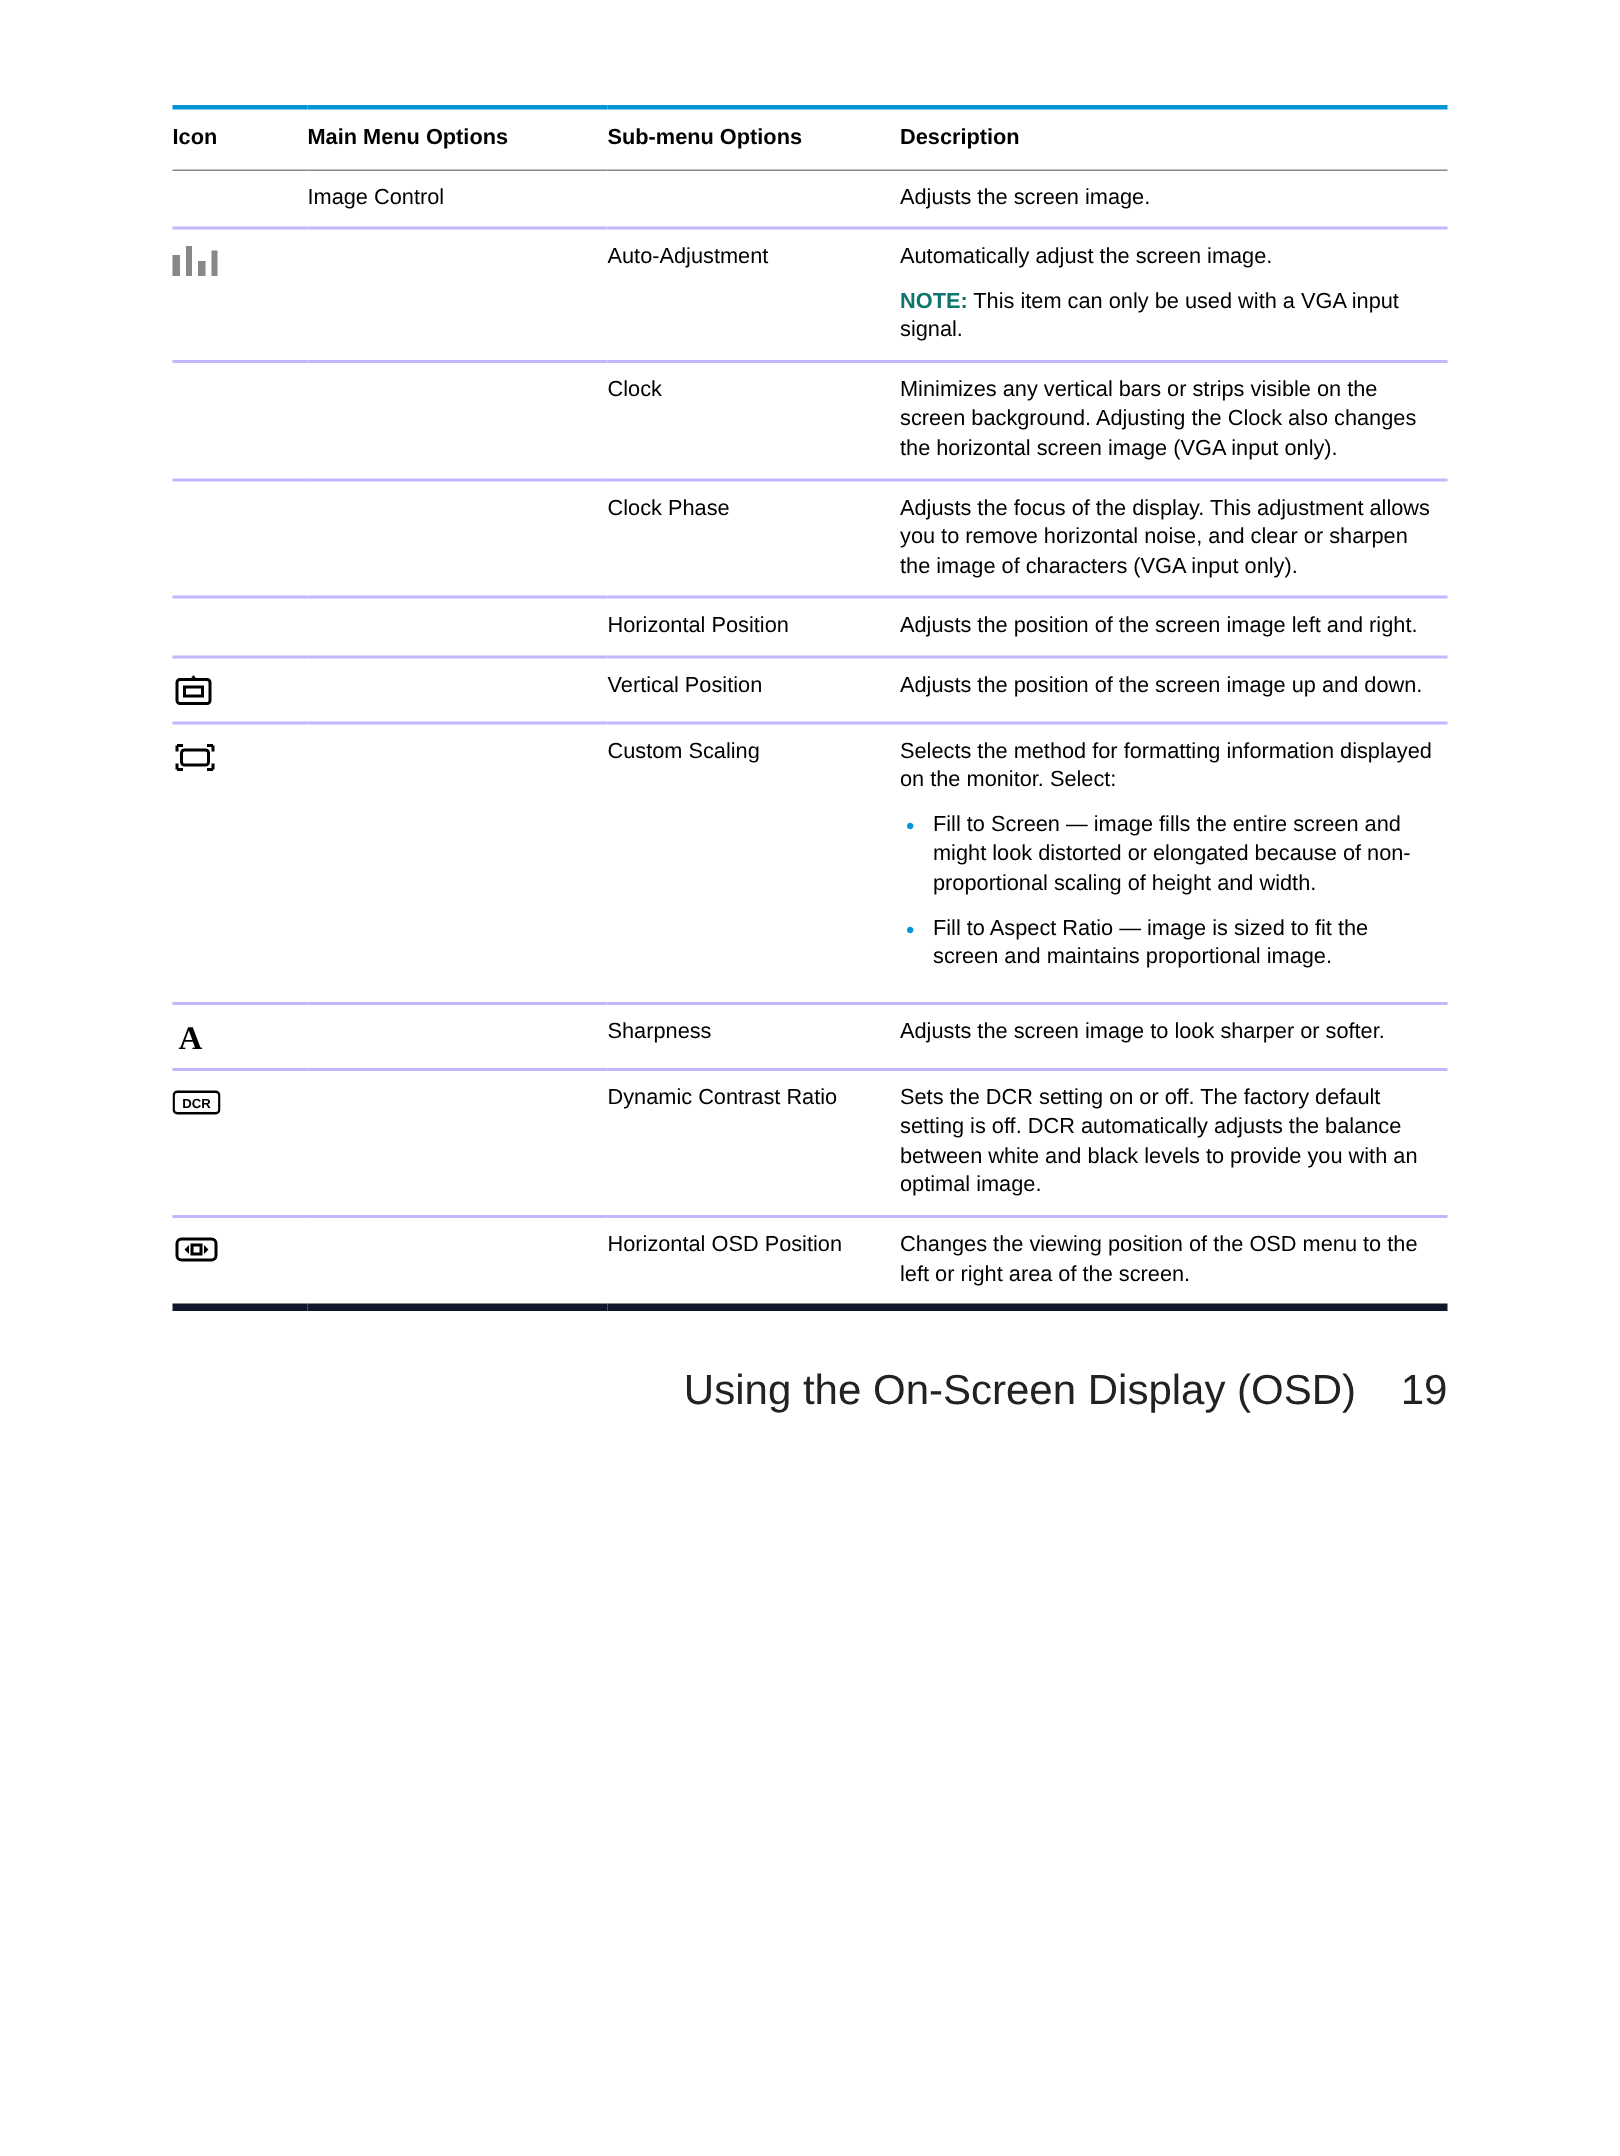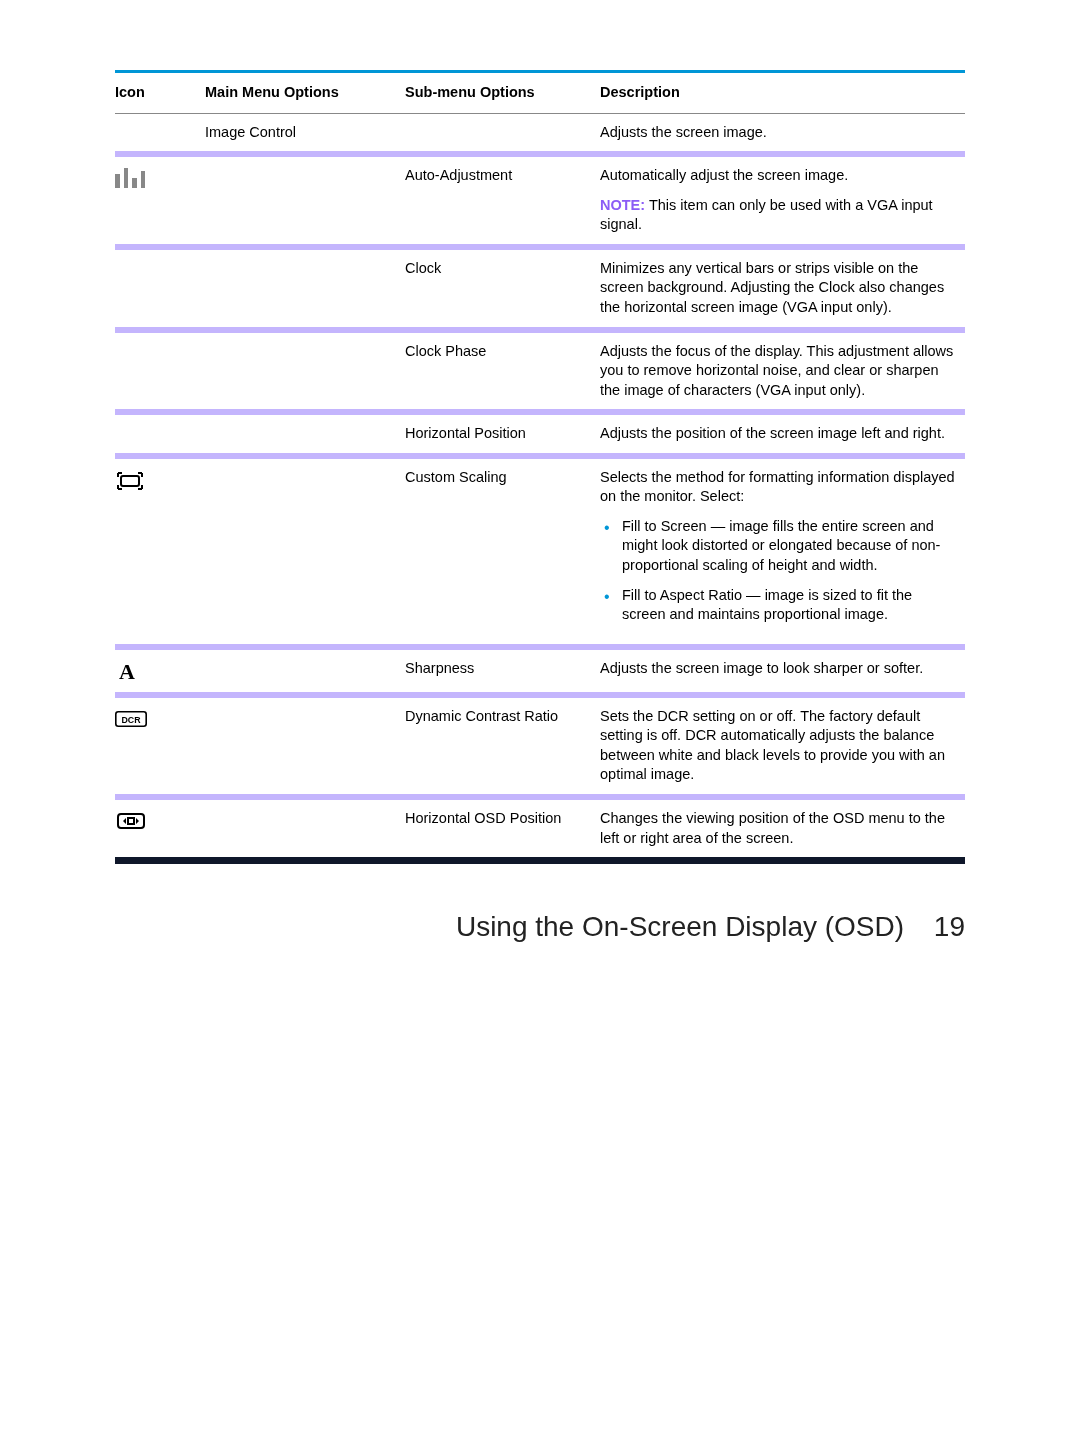--- a/index.html
+++ b/index.html
@@ -31,32 +31,32 @@
     border-top: 3px solid #0096d6;
     border-bottom: 1px solid #888;
   }
   table.menu thead th {
     text-align: left;
     font-weight: 700;
     padding: 10px 6px 10px 0;
     vertical-align: top;
   }
   table.menu tbody tr {
-    border-bottom: 6px solid #c4b5fd;
+    border-bottom: 2px solid #c4b5fd;
   }
   table.menu tbody tr.last {
-    border-bottom: 7px solid #0f172a;
+    border-bottom: 5px solid #0f172a;
   }
   table.menu td {
     padding: 9px 10px 9px 0;
     vertical-align: top;
   }
 
   .note-lbl {
-    color: #8b5cf6;
+    color: #0f766e;
     font-weight: 700;
   }
   .note-block { margin-top: 10px; }
 
   ul.opts {
     margin: 10px 0 0 0;
     padding: 0 0 0 18px;
     list-style: none;
   }
   ul.opts li {
@@ -160,20 +160,32 @@
         <td>Adjusts the focus of the display. This adjustment allows you to remove horizontal noise, and clear or sharpen the image of characters (VGA input only).</td>
       </tr>
 
       <tr>
         <td></td>
           <td></td>
         <td>Horizontal Position</td>
         <td>Adjusts the position of the screen image left and right.</td>
       </tr>
 
+      <tr>
+        <td>
+          <svg class="ico" viewBox="0 0 32 24">
+            <rect x="3" y="5" width="22" height="16" rx="2" fill="none" stroke="#000" stroke-width="2"></rect>
+            <rect x="8" y="10" width="12" height="6" fill="none" stroke="#000" stroke-width="2"></rect>
+            <path d="M14 2 l-3 4 h6 z" fill="#000"></path>
+          </svg>
+        </td>
+        <td></td>
+        <td>Vertical Position</td>
+        <td>Adjusts the position of the screen image up and down.</td>
+      </tr>
 
       <tr>
         <td>
           <svg class="ico" viewBox="0 0 32 24">
             <rect x="6" y="8" width="18" height="10" rx="2" fill="none" stroke="#000" stroke-width="2"></rect>
             <path d="M3 5 h4 M3 5 v4 M27 5 h-4 M27 5 v4 M3 21 h4 M3 21 v-4 M27 21 h-4 M27 21 v-4" stroke="#000" stroke-width="2" fill="none"></path>
           </svg>
         </td>
         <td></td>
         <td>Custom Scaling</td>

